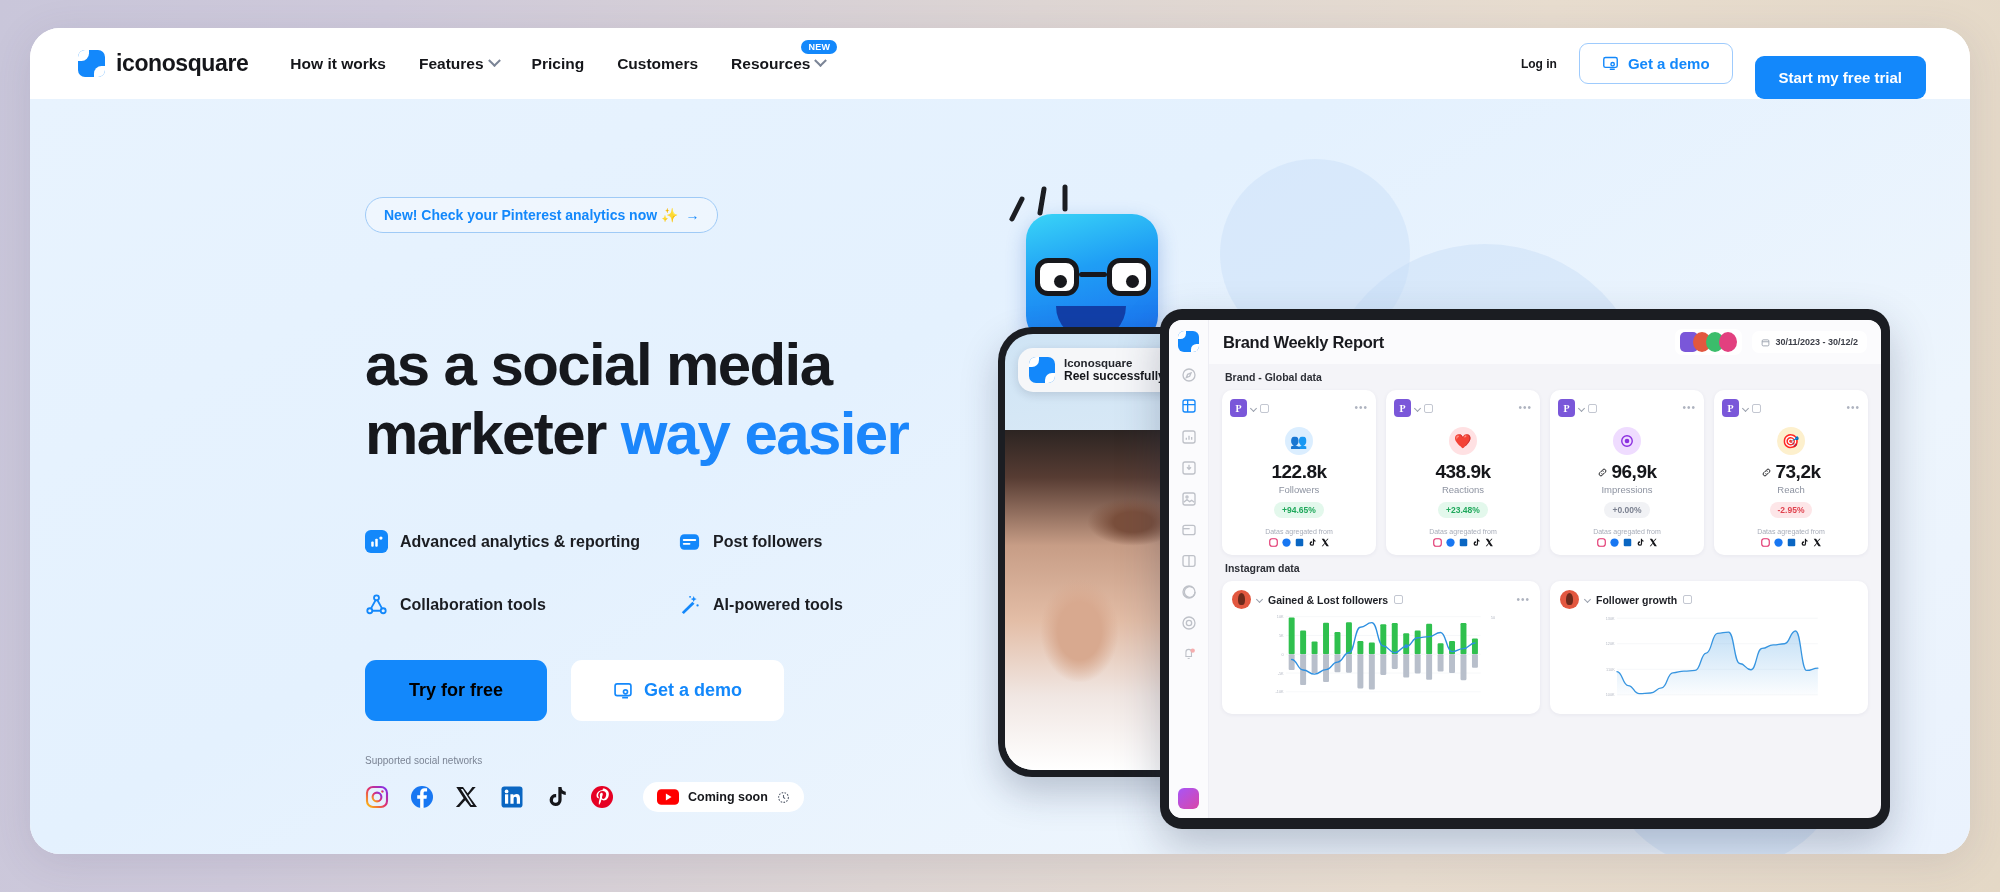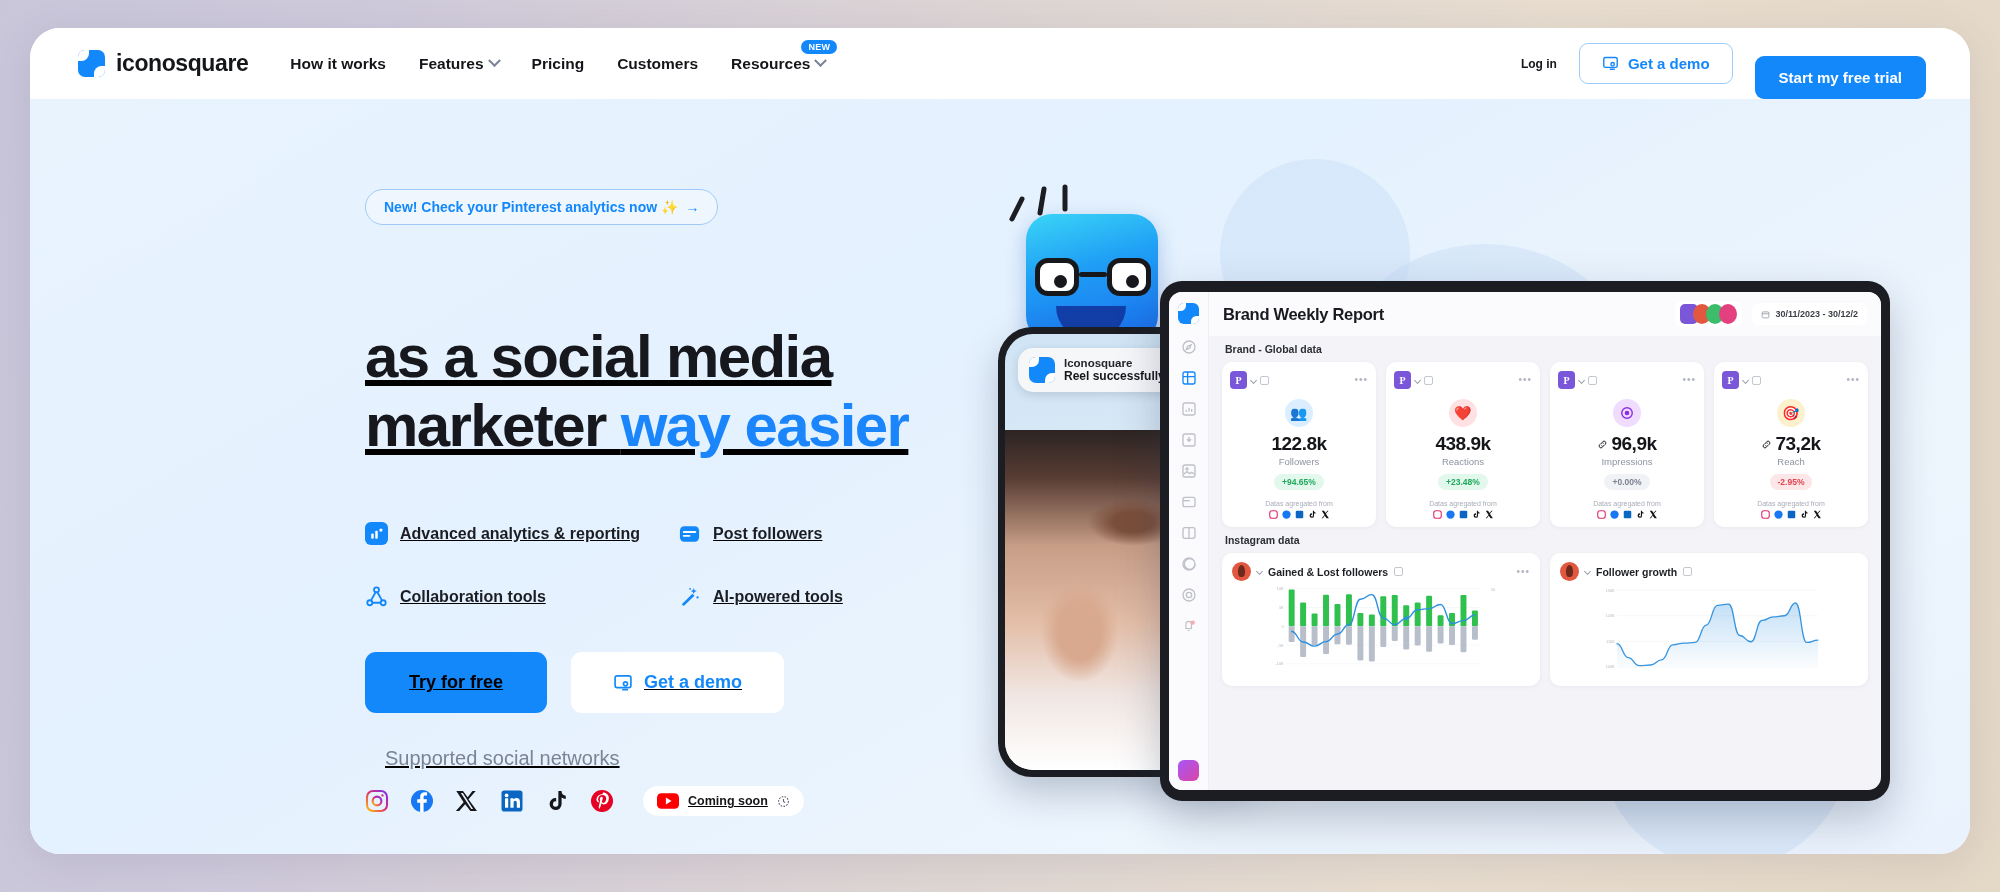--- a/index.html
+++ b/index.html
@@ -33,35 +33,35 @@
                  font-size:15px; font-weight:700; padding:11px 22px; border-radius:9px; background:#fff; cursor:pointer; }
   .btn-blue { background:#1388fb; color:#fff; font-size:15px; font-weight:700; padding:13px 24px;
               border-radius:9px; border:none; cursor:pointer; white-space:nowrap;margin-top:27px; }
   
   .hero { position:absolute; left:0; top:71px; width:100%; height:755px;
           background:linear-gradient(150deg,#e8f3fe 0%,#e4f1fe 40%,#edf5fd 75%,#eaf2fd 100%); overflow:hidden; }
   .blob { position:absolute; border-radius:50%; background:rgba(195,217,245,.40); }
   .b1 { width:330px; height:330px; right:320px; top:145px; }
   .b2 { width:250px; height:250px; right:120px; top:520px; }
   .b3 { width:190px; height:190px; right:560px; top:60px; background:rgba(200,222,248,.45); }
-  .hero-left { position:absolute; left:335px; top:90px; width:620px;text-decoration:underline; }
+  .hero-left { position:absolute; left:335px; top:98px; width:620px; }
   .pill { display:inline-flex; align-items:center; gap:7px; border:1.4px solid #9fcaf6; border-radius:30px;
           padding:9px 18px; font-size:14px; font-weight:700; color:#1388fb; background:rgba(255,255,255,.35); cursor:pointer; }
   h1.head { margin-top:30px; font-size:60px; line-height:1.14; font-weight:800; color:#16181d; letter-spacing:-1.6px; }
   h1.head .accent { color:#1b86fb; }
   .feats { margin-top:42px; display:grid; grid-template-columns:auto auto; gap:20px 38px; justify-content:start; }
   .feat { display:flex; align-items:center; gap:12px; font-size:16px; font-weight:600; color:#1b1d22; white-space:nowrap;margin-top:20px; }
   .fi { width:23px; height:23px; flex:0 0 auto; }
   .cta-row { margin-top:44px; display:flex; gap:24px; }
   .cta-blue { background:#1388fb; color:#000000; font-size:18px; font-weight:700; border:none;
               padding:20px 44px; border-radius:11px; cursor:pointer; }
   .cta-white { background:#fff; color:#1388fb; font-size:18px; font-weight:700; border:none;
                padding:20px 42px; border-radius:11px; cursor:pointer; display:flex; align-items:center; gap:11px; }
   .finep { margin-top:22px; font-size:14.5px; color:#6d7684; line-height:1.5; }
-  .supp { margin-top:34px; font-size:20px; color:#7b8494;margin-left:20px; }
+  .supp { margin-top:34px; font-size:10px; color:#7b8494; }
   .socials { margin-top:16px; display:flex; align-items:center; gap:21px; }
   .soc { width:24px; height:24px; cursor:pointer; }
   .soon { display:flex; align-items:center; gap:9px; background:#fff; border-radius:22px;
           padding:7px 14px; font-size:12.5px; font-weight:700; color:#15161a; margin-left:8px; cursor:pointer; }
   
   .devices { position:absolute; right:92px; top:110px; width:880px; height:620px; }
   .mascot { position:absolute; left:28px; top:5px; width:132px; height:128px;
             border-radius:26px; background:linear-gradient(165deg,#3ad5f7 0%,#1f9ef5 42%,#1b6ef0 100%);
             box-shadow:0 7px 20px rgba(30,90,190,.30); overflow:hidden; z-index:2; }
   .glasses { position:absolute; left:9px; top:44px; width:116px; height:38px; }
@@ -85,21 +85,21 @@
                  background:radial-gradient(ellipse,#d8a98f 40%,rgba(216,169,143,0) 72%); }
   .toast { position:absolute; left:13px; top:14px; width:238px; background:#f6f7f9;
            border-radius:15px; padding:9px 11px; display:flex; gap:9px; align-items:center; z-index:6;
            box-shadow:0 3px 10px rgba(20,30,60,.14); }
   .toast-mark { width:26px; height:26px; border-radius:7px; background:#1388fb; position:relative; overflow:hidden; flex:0 0 auto; }
   .toast-mark:before,.toast-mark:after{ content:""; position:absolute; background:#fff; width:14px; height:14px; }
   .toast-mark:before{ border-radius:50% 0 50% 0; left:-4px; top:-4px; }
   .toast-mark:after{ border-radius:50% 0 50% 0; right:-4px; bottom:-4px; }
   .toast-t1 { font-size:11.5px; font-weight:600; color:#23252b; }
   .toast-t2 { font-size:12px; font-weight:600; color:#15161a; white-space:nowrap; }
-  .tablet { position:absolute; right:-12px; top:72px; width:730px; height:520px; background:#1b1d22;
+  .tablet { position:absolute; right:-12px; top:100px; width:730px; height:520px; background:#1b1d22;
             border-radius:22px; padding:11px 9px; box-shadow:0 18px 44px rgba(40,50,80,.27); z-index:5; }
   .screen { width:100%; height:100%; background:#f4f4f8; border-radius:13px; overflow:hidden; display:flex; }
   .dash-side { width:40px; background:#fbfbfd; display:flex; flex-direction:column; align-items:center;
                padding-top:11px; gap:15px; flex:0 0 auto; border-right:1px solid #eeeef4; }
   .ds-logo { width:21px; height:21px; border-radius:6px; background:#1388fb; position:relative; overflow:hidden; }
   .ds-logo:before,.ds-logo:after{ content:""; position:absolute; background:#fff; width:11px; height:11px; }
   .ds-logo:before{ border-radius:50% 0 50% 0; left:-3px; top:-3px; }
   .ds-logo:after{ border-radius:50% 0 50% 0; right:-3px; bottom:-3px; }
   .ds-ic { width:16px; height:16px; opacity:.42; }
   .ds-ic.act { opacity:1; }

